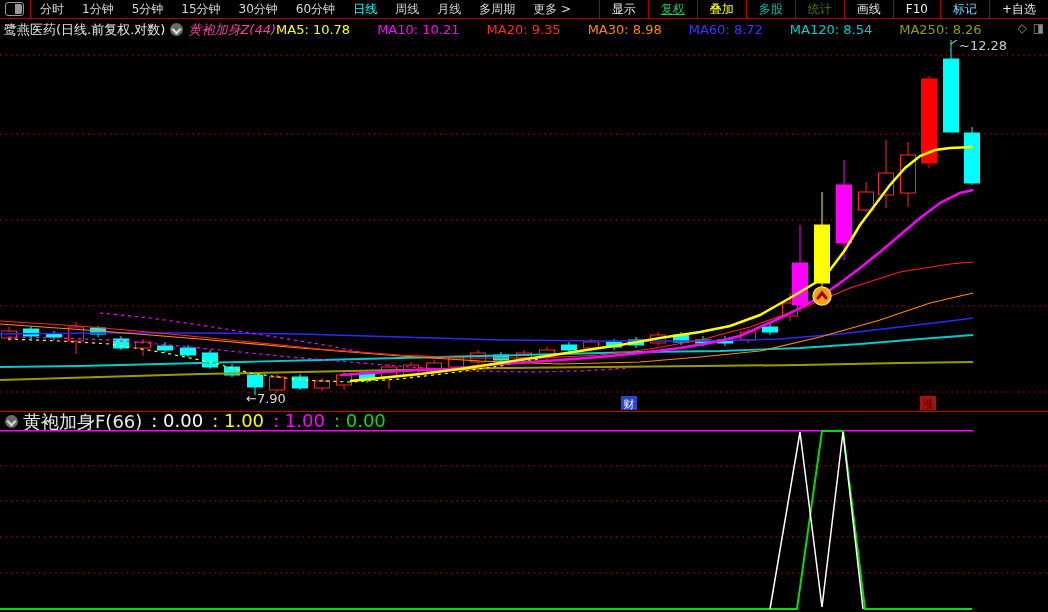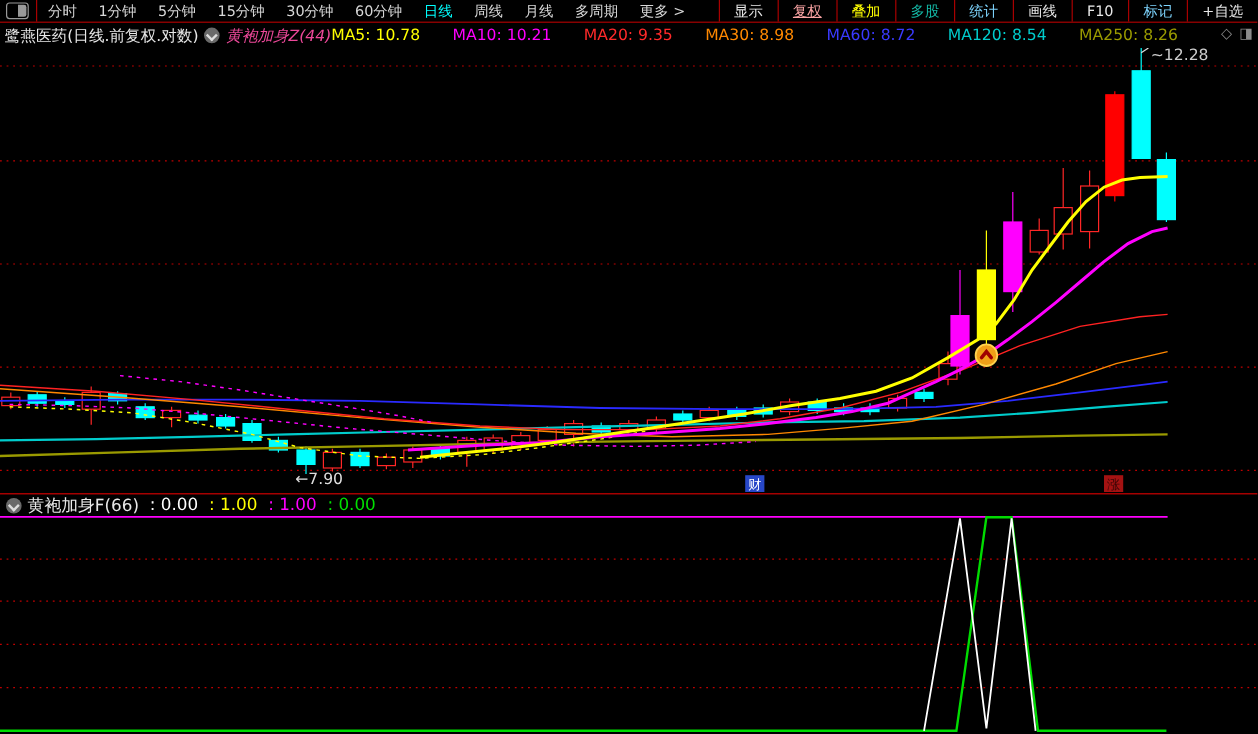--- a/index.html
+++ b/index.html
@@ -29,21 +29,21 @@
   .ma-list span{white-space:nowrap;}
   
   .chart-svg{position:absolute;left:0;display:block;}
   #main-svg{top:40px;}
   #sub-svg{top:430px;}
   .hsep{position:absolute;left:0;width:1048px;height:0;border-top:1px solid #cf0000;top:411px;}
   .corner-icons{position:absolute;top:21px;right:4px;color:#8a8a8a;font-size:12px;
                 display:flex;gap:6px;align-items:center;}
   
   .p2head{position:absolute;top:413px;left:0;width:1048px;height:17px;display:flex;
-          align-items:center;font-size:14px;}
+          align-items:center;font-size:18px;}
   .p2head .vals{display:flex;gap:9px;white-space:nowrap;}
 </style>
 </head>
 <body>
 
 <div class="topbar">
   <div class="splitpane"></div>
   <div class="vsep"></div>
   <div class="lmenu">
       <span class="mi">分时</span>
@@ -53,24 +53,24 @@
       <span class="mi">30分钟</span>
       <span class="mi">60分钟</span>
       <span class="mi active">日线</span>
       <span class="mi">周线</span>
       <span class="mi">月线</span>
       <span class="mi">多周期</span>
       <span class="mi">更多 &gt;</span>
     </div>
   <div class="rmenu">
       <span class="mi" style="color: rgb(232, 232, 232);">显示</span>
-      <span class="mi" style="color: #fca5a5; text-decoration: underline;">复权</span>
+      <span class="mi" style="color: #22c55e; text-decoration: underline;">复权</span>
       <span class="mi" style="color: rgb(255, 255, 0);">叠加</span>
       <span class="mi" style="color: #14b8a6;">多股</span>
-      <span class="mi" style="color: #7dd3fc;">统计</span>
+      <span class="mi" style="color: #4d7c0f;">统计</span>
       <span class="mi" style="color: rgb(232, 232, 232); text-align: right;">画线</span>
       <span class="mi" style="color: rgb(232, 232, 232);">F10</span>
       <span class="mi" style="color: #7dd3fc;">标记</span>
       <span class="mi" style="color: rgb(232, 232, 232);">+自选</span>
     </div>
 </div>
 
 <div class="titlebar">
   <span class="stock-title">鹭燕医药(日线.前复权.对数)</span>
   <span class="circ-icon"></span>

